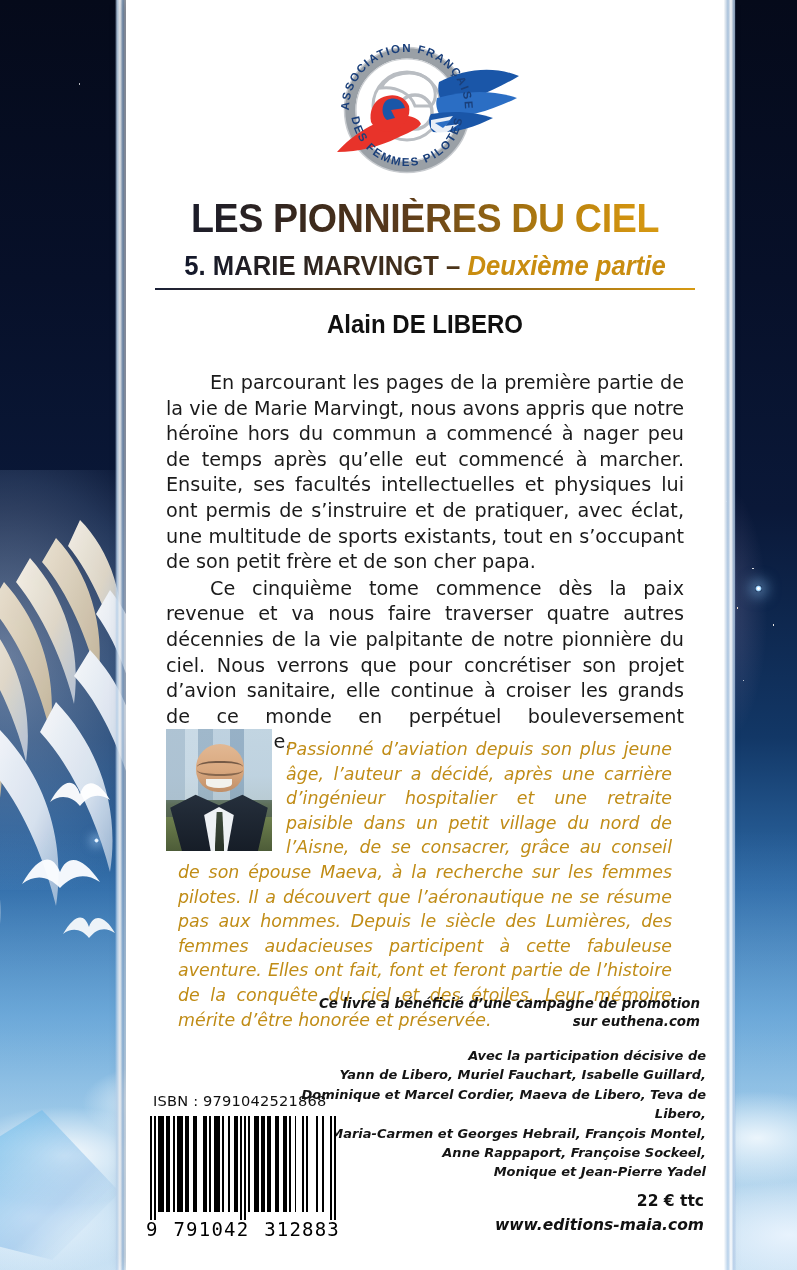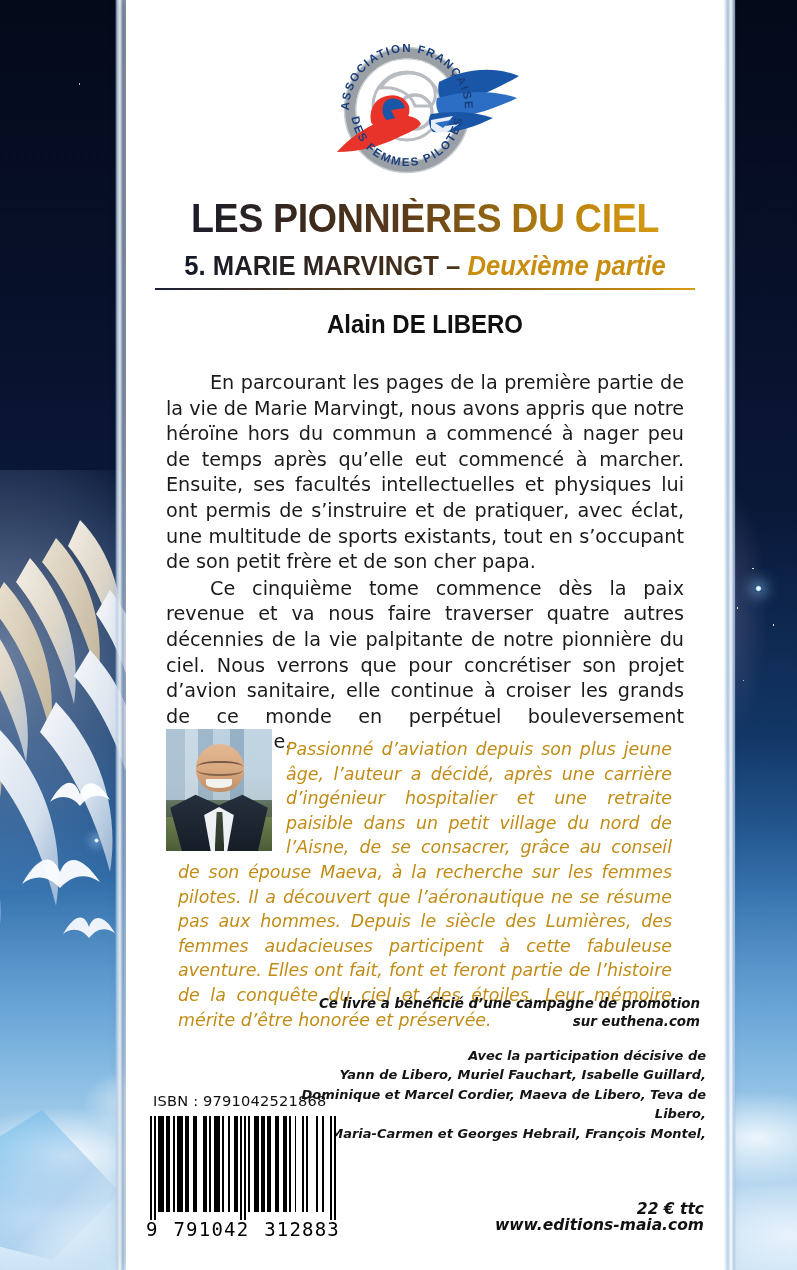--- a/index.html
+++ b/index.html
@@ -361,24 +361,22 @@
     font-family: "DejaVu Sans", "Liberation Sans", sans-serif;
   }
   .credits .lead { font-weight: 700; }
 
   
   .price {
     position: absolute;
     right: 20px; top: 1192px;
     font-size: 15.5px;
     font-weight: 700;
-    font-style: italic;
     color: #111111;
     font-family: "DejaVu Sans", "Liberation Sans", sans-serif;
-    margin-top: 8px;
   }
   .website {
     position: absolute;
     right: 20px; top: 1216px;
     font-size: 15.5px;
     font-weight: 700;
     font-style: italic;
     color: #111111;
     font-family: "DejaVu Sans", "Liberation Sans", sans-serif;
   }
@@ -543,20 +541,22 @@
     <div class="promo">
       <div>Ce livre a bénéficié d’une campagne de promotion</div>
       <div>sur euthena.com</div>
     </div>
 
     <div class="credits">
       <div class="lead">Avec la participation décisive de</div>
       <div>Yann de Libero, Muriel Fauchart, Isabelle Guillard,</div>
       <div>Dominique et Marcel Cordier, Maeva de Libero, Teva de Libero,</div>
       <div>Maria-Carmen et Georges Hebrail, François Montel,</div>
+      <div>Anne Rappaport, Françoise Sockeel,</div>
+      <div>Monique et Jean-Pierre Yadel</div>
     </div>
 
     <div class="isbn-label">ISBN : 9791042521868</div>
     <div class="barcode" id="barcode">
         <div class="bar" style="width:1.958px;height:104px;background:#000"></div>
         <div class="bar" style="width:1.958px;height:104px;background:transparent"></div>
         <div class="bar" style="width:1.958px;height:104px;background:#000"></div>
         <div class="bar" style="width:1.958px;height:96px;background:transparent"></div>
         <div class="bar" style="width:1.958px;height:96px;background:#000"></div>
         <div class="bar" style="width:1.958px;height:96px;background:#000"></div>

